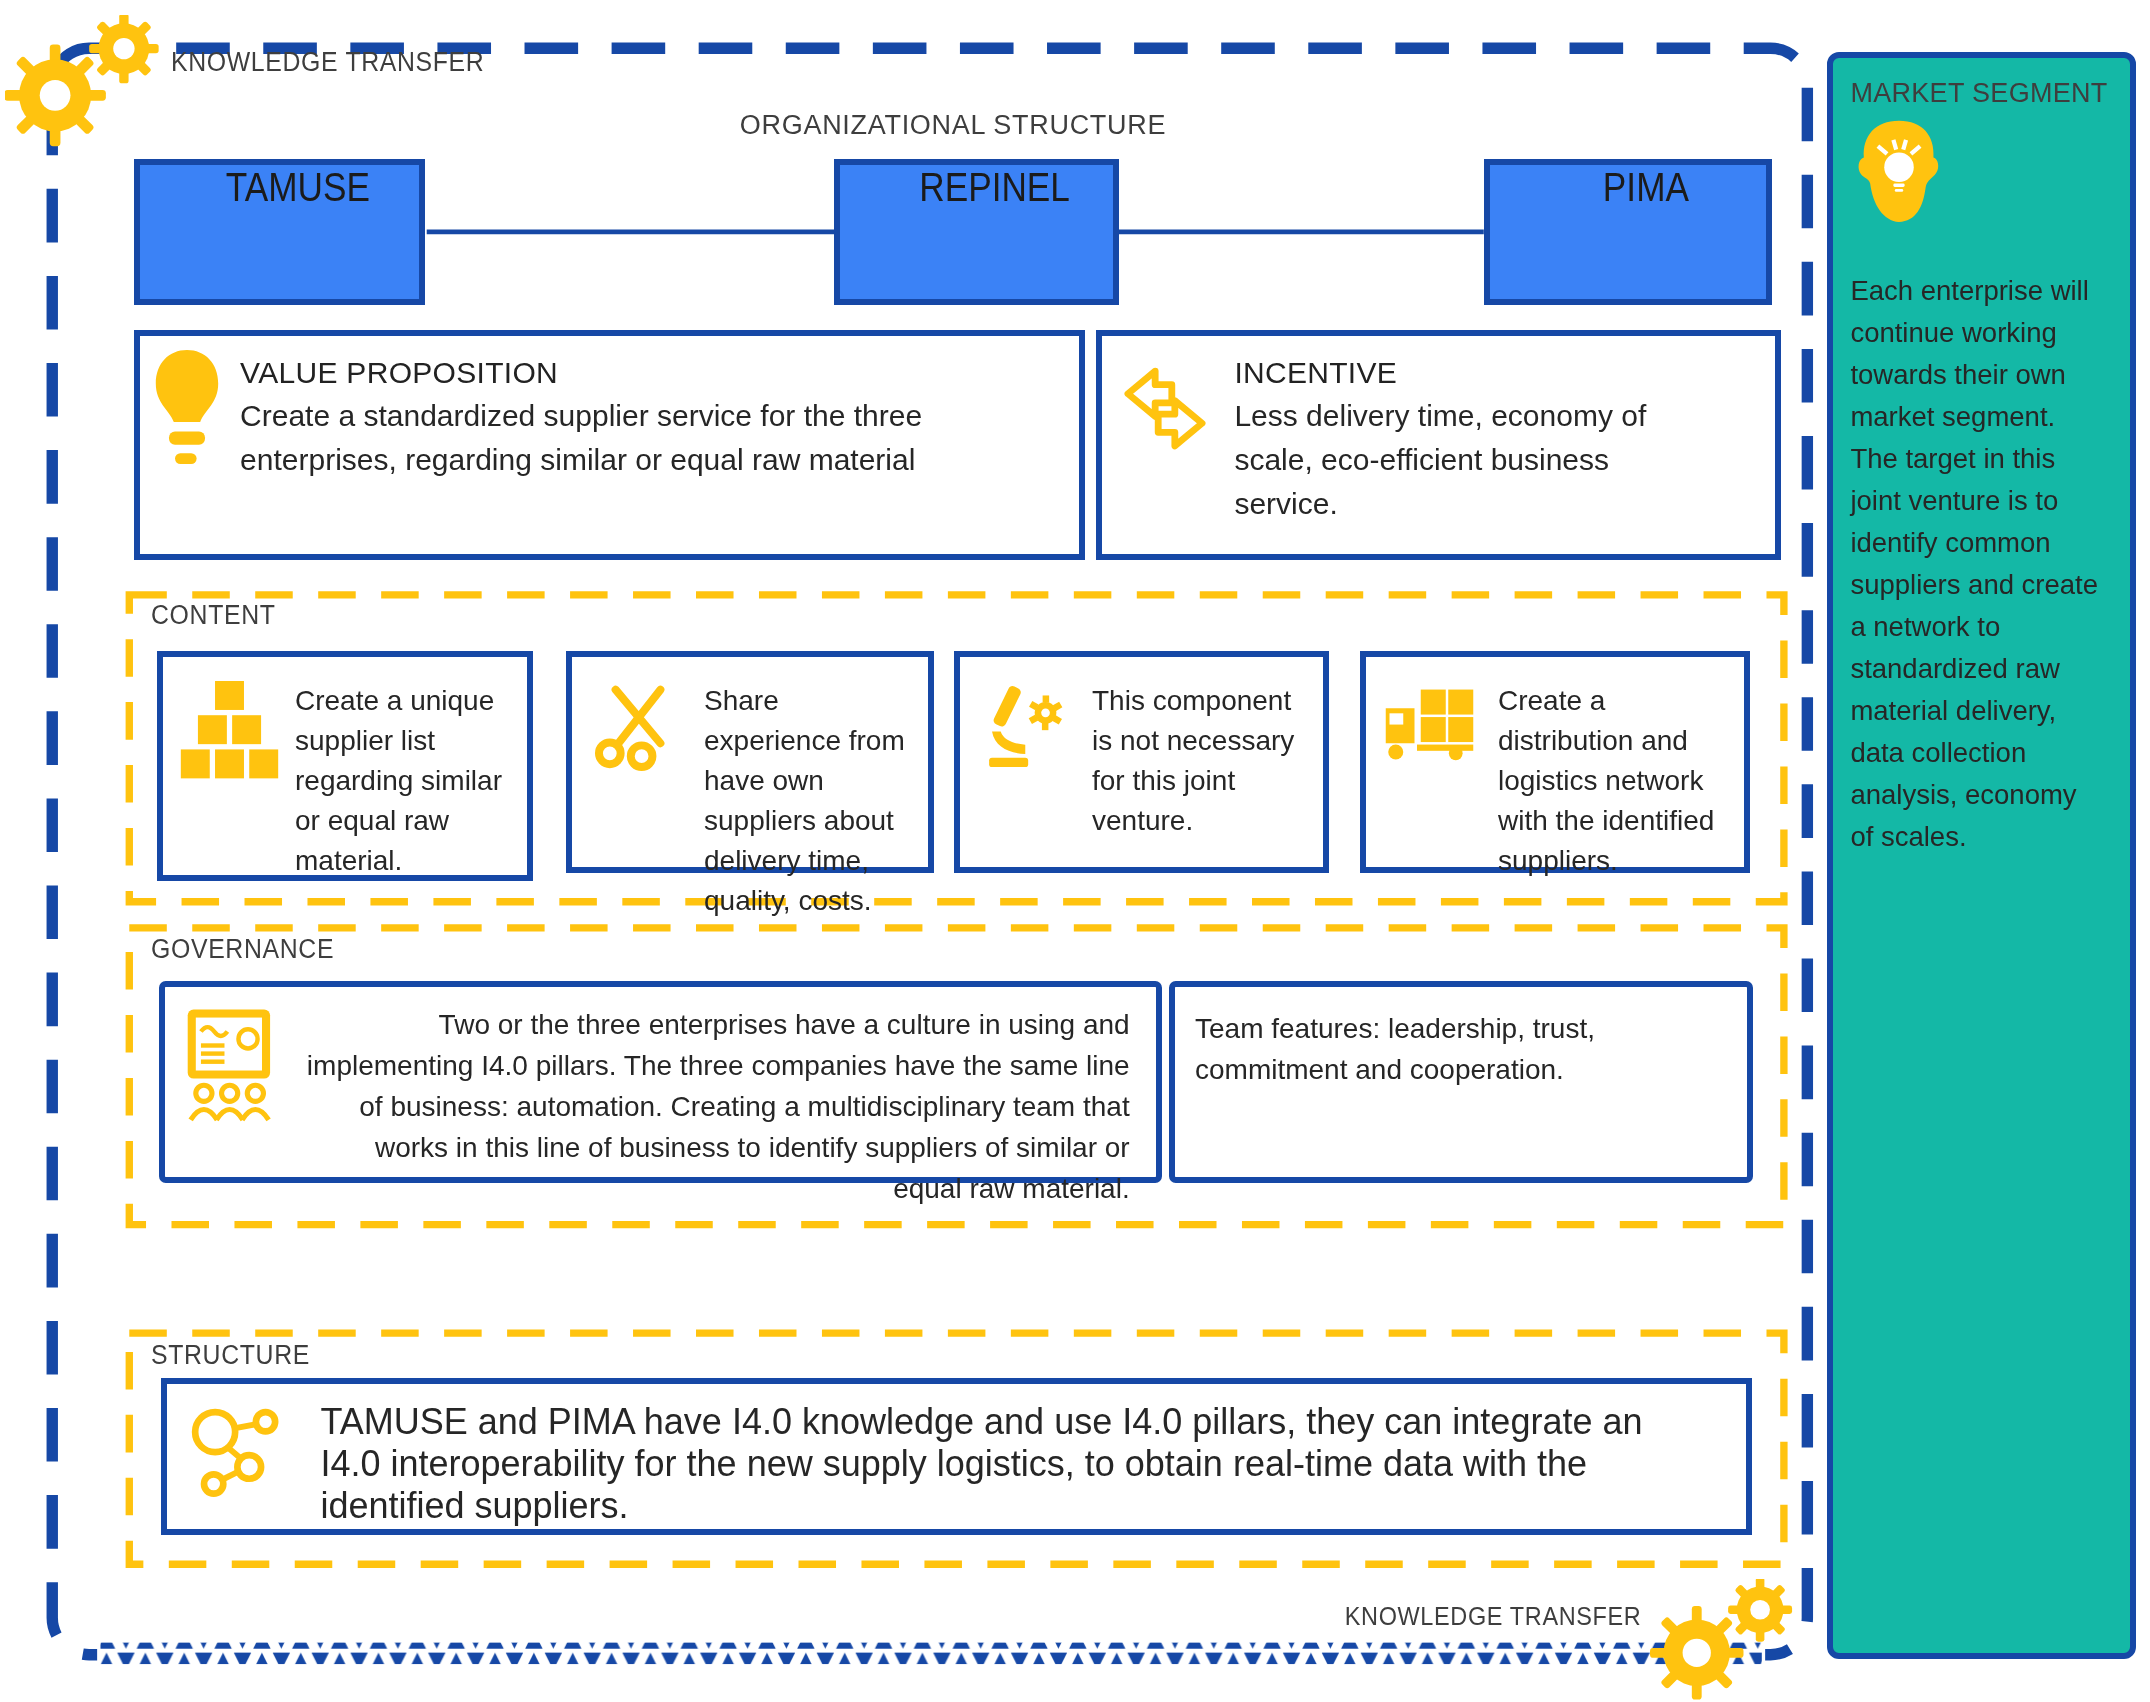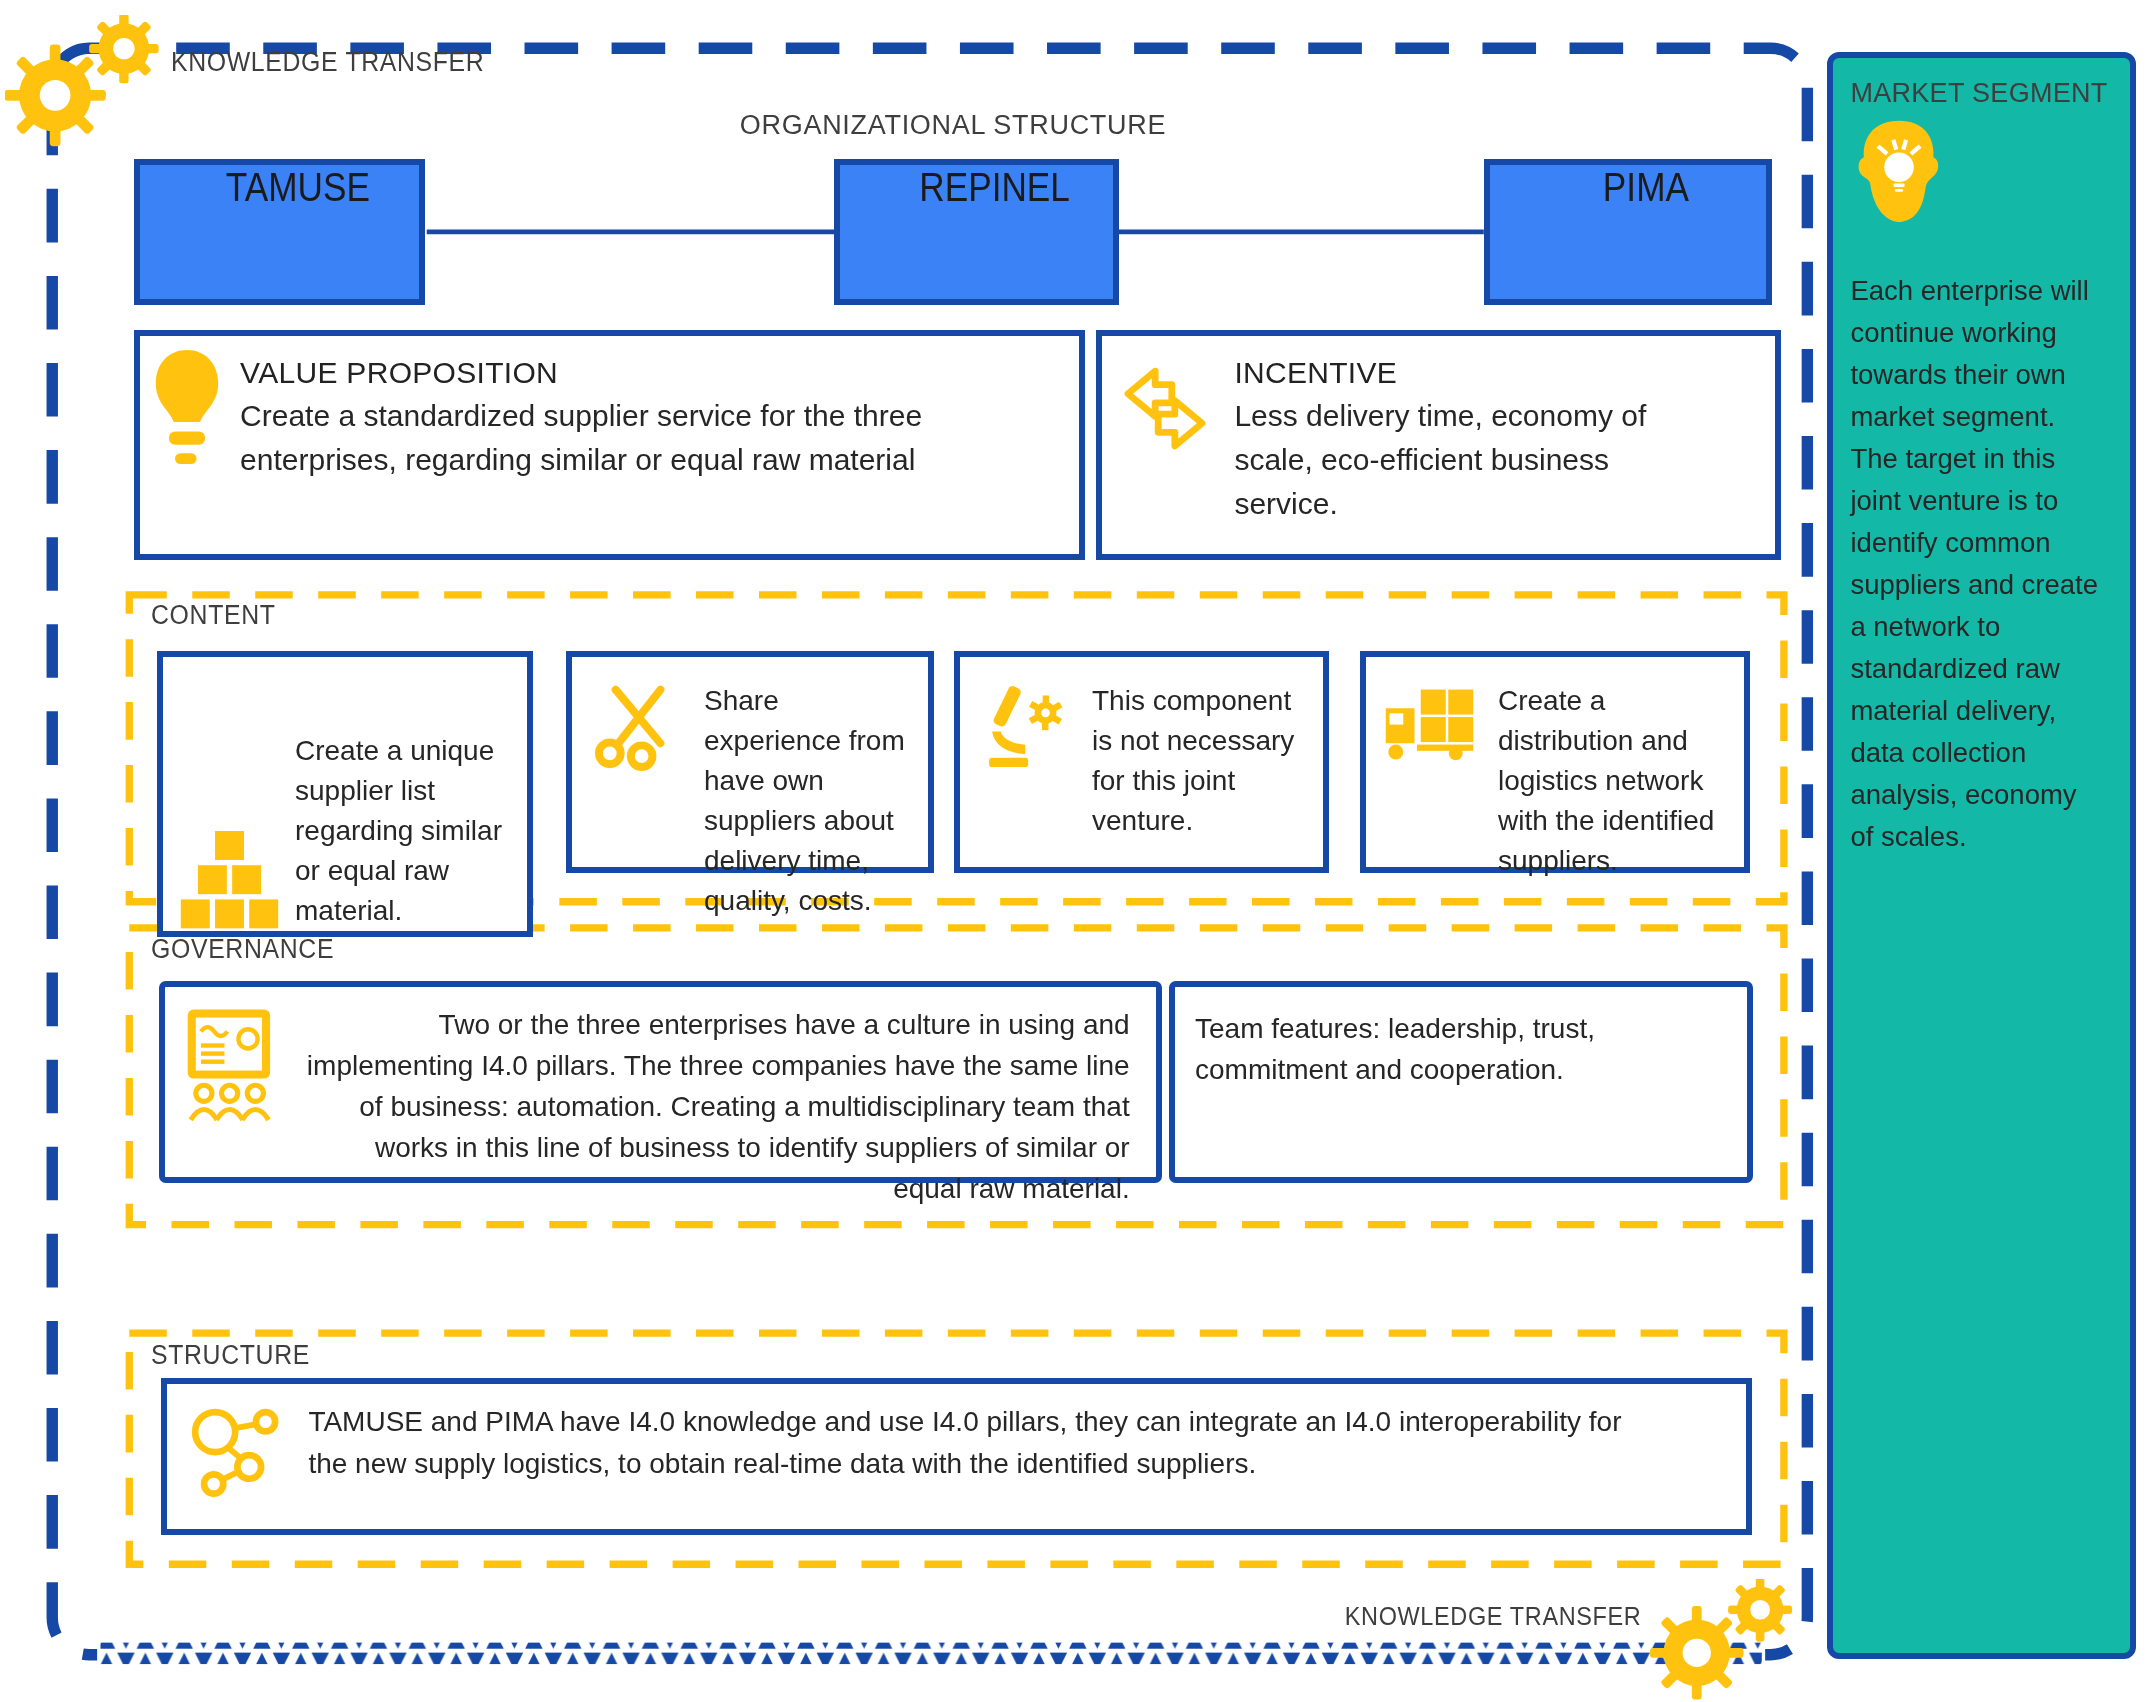--- a/index.html
+++ b/index.html
@@ -31,21 +31,21 @@
 
   .vp-title { font-size:30px; color:#222; margin:10.7px 0 4px 0; letter-spacing:0.3px; }
   .vp-body  { font-size:30px; line-height:44px; color:var(--body); }
 
   .card { border:6px solid var(--blue); background:#fff; z-index:2; display:flex; gap:16px;
           padding:24px 8px 0 16px; }
   .icube { flex:0 0 100px; display:flex; justify-content:center; align-items:flex-start; }
   .card-text { font-size:28px; line-height:40px; color:var(--body); }
 
   .gov-text { font-size:28px; line-height:41px; color:var(--body); }
-  .struct-text { font-size:28px; line-height:42px; color:var(--body); }
+  .struct-text { font-size:36px; line-height:42px; color:var(--body);margin-left:12px; }
 
   .ms-panel { border:6.7px solid var(--blue); border-radius:12px; background:#14b8a6; z-index:2; }
   .ms-title { font-size:27px; color:var(--heading); letter-spacing:0.3px; margin:20px 0 0 17.4px; }
   .ms-text  { font-size:27.5px; line-height:42px; color:var(--body); margin:43px 0 0 17.4px; width:248px; }
 
   .ic-y-f { fill:var(--yellow); }
   .st-y { stroke:var(--yellow); }
   .gearlayer { z-index:4; }
 </style>
 </head>
@@ -138,21 +138,21 @@
     <div>
       <div class="vp-title">INCENTIVE</div>
       <div class="vp-body" style="width:469px;">Less delivery time, economy of scale, eco-efficient business service.</div>
     </div>
   </div>
 
   <div class="abs sec-label" style="left:151px;top:600px;">
     <span class="cx-l">CONTENT</span>
   </div>
 
-  <div class="abs card" style="left:157px;top:651px;width:376px;height:286px;align-items:flex-end;">
+  <div class="abs card" style="left:157px;top:651px;width:376px;height:230px;">
     <div class="icube">
       <svg width="99" height="100" viewBox="0 0 150 152">
         <g class="ic-y-f">
           <rect x="53" y="0" width="44" height="44"></rect>
           <rect x="27" y="52" width="44" height="44"></rect>
             <rect x="79" y="52" width="44" height="44"></rect>
           <rect x="1" y="104" width="44" height="44"></rect>
             <rect x="53" y="104" width="44" height="44"></rect>
             <rect x="105" y="104" width="44" height="44"></rect>
         </g>

